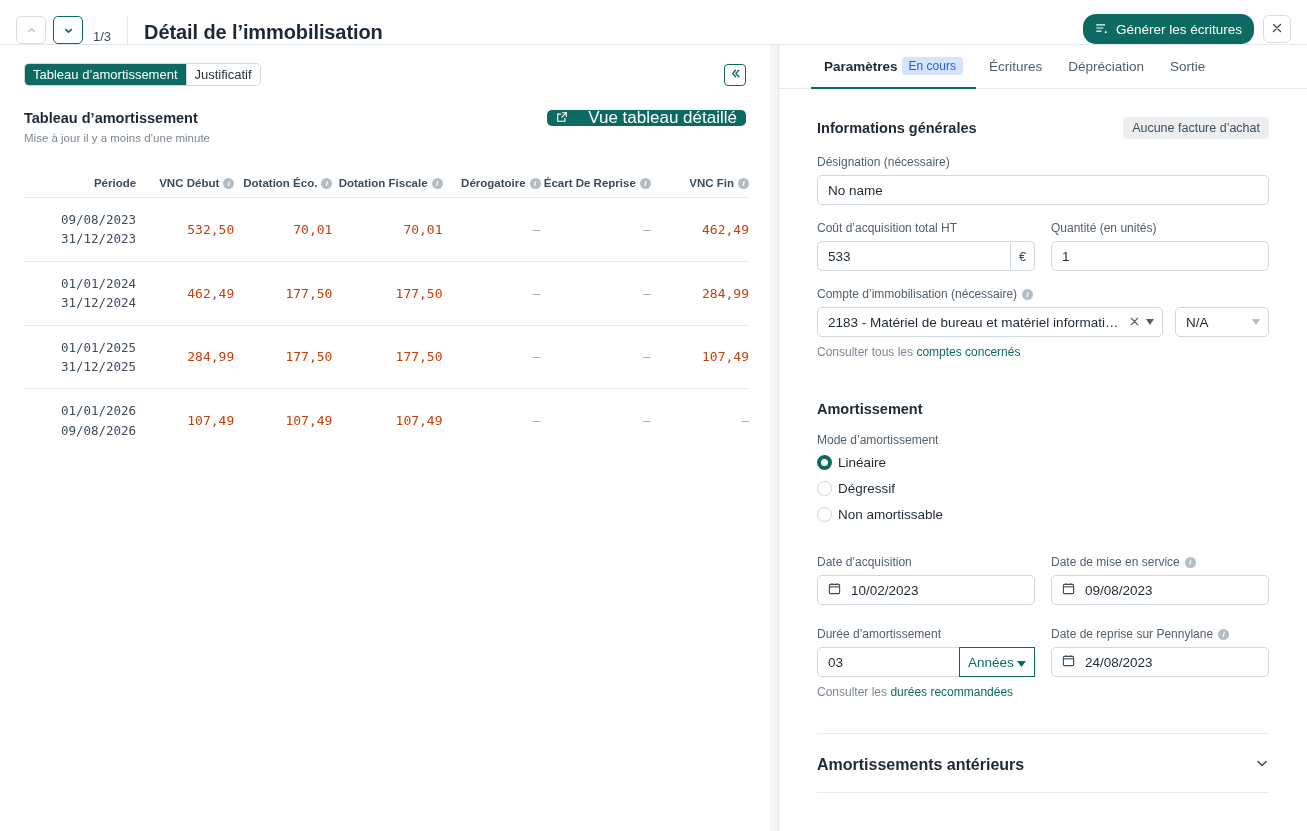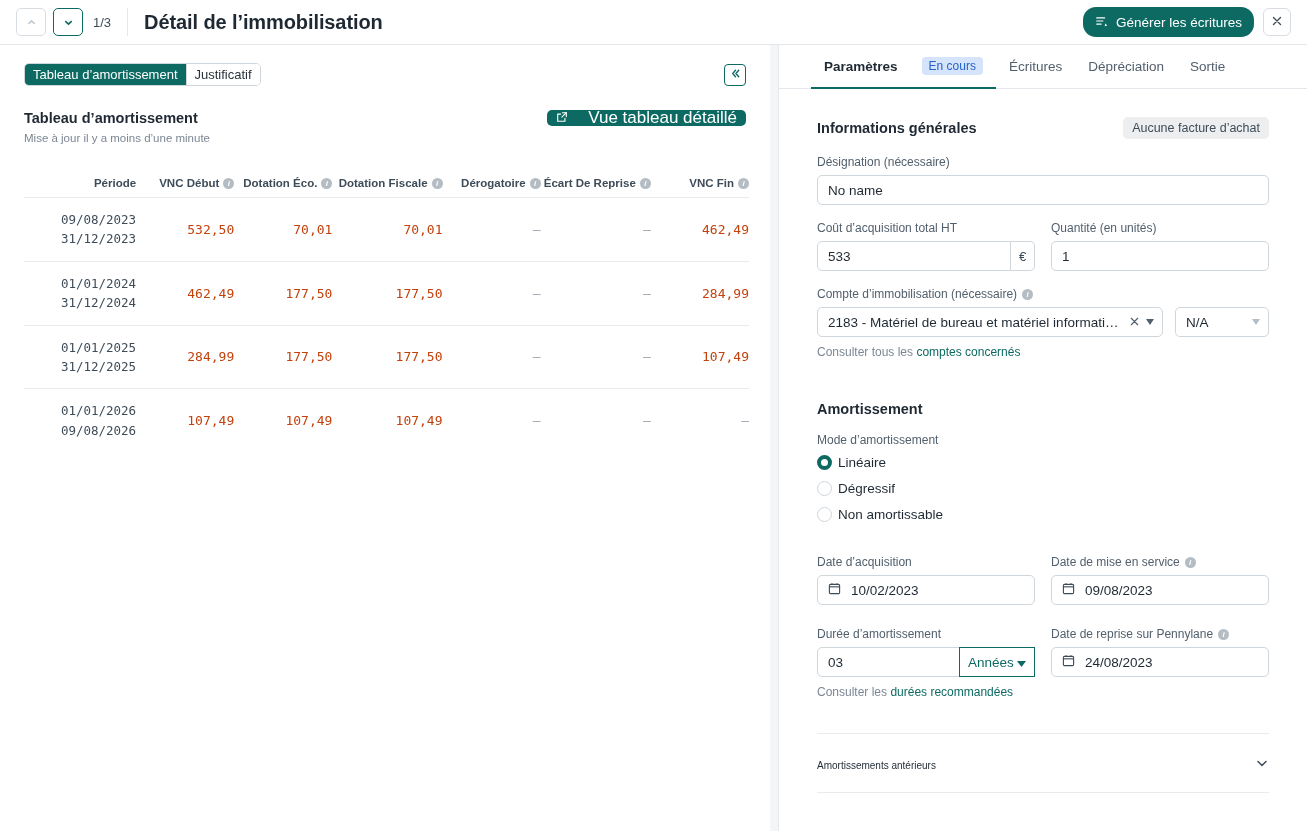--- a/index.html
+++ b/index.html
@@ -8,21 +8,21 @@
     font-family: "Liberation Sans", sans-serif;
     background: #ffffff;
     color: #1f2933;
     overflow: hidden;
   }
   .app { position: relative; width: 1307px; height: 831px; display: flex; flex-direction: column; }
 
   
   .topbar {
     height: 45px; flex: 0 0 45px;
-    display: flex; align-items: center;
+    display: flex; align-items: flex-end;
     padding: 0 16px;
     background: #fff;
     border-bottom: 1px solid #e4e7eb;
   }
   .navbtn {
     width: 30px; height: 28px;
     border-radius: 5px;
     display: flex; align-items: center; justify-content: center;
     background: #fff;
     margin-right: 7px;
@@ -139,21 +139,21 @@
 
   
   .tabs {
     display: flex; align-items: stretch;
     height: 44px; flex: 0 0 44px;
     border-bottom: 1px solid #e4e7eb;
     padding: 0 10px 0 32px;
     gap: 0;
   }
   .tab {
-    display: flex; align-items: center; gap: 24px;
+    display: flex; align-items: center; gap: 4px;
     padding: 0 13px;
     font-size: 13.5px; color: #52606d;
     cursor: pointer;
     border-bottom: 2.5px solid transparent;
     margin-bottom: -1px;
   }
   .tab.active { color: #1f2933; font-weight: bold; border-bottom-color: #0d6a63; }
   .pill-badge {
     background: #d6e4fb; color: #2563c9;
     font-size: 12px; font-weight: normal;
@@ -254,21 +254,21 @@
   .date-input { display: flex; align-items: center; gap: 10px; }
   .cal-icon { flex: 0 0 13px; color: #3e4c59; }
 
   .spacer-line { border-top: 1px solid #e9ecef; margin-top: 34px; }
   .accordion {
     display: flex; align-items: center;
     padding: 22px 0 18px 0;
     cursor: pointer;
     border-bottom: 1px solid #e9ecef;
   }
-  .accordion-title { font-size: 10px; font-weight: normal; color: #1f2933; }
+  .accordion-title { font-size: 16px; font-weight: bold; color: #1f2933; }
   .chev { margin-left: auto; color: #3e4c59; }
 </style>
 </head>
 <body>
 
 <div class="app">
 
   <div class="topbar">
     <div class="navbtn disabled">
       <span>

